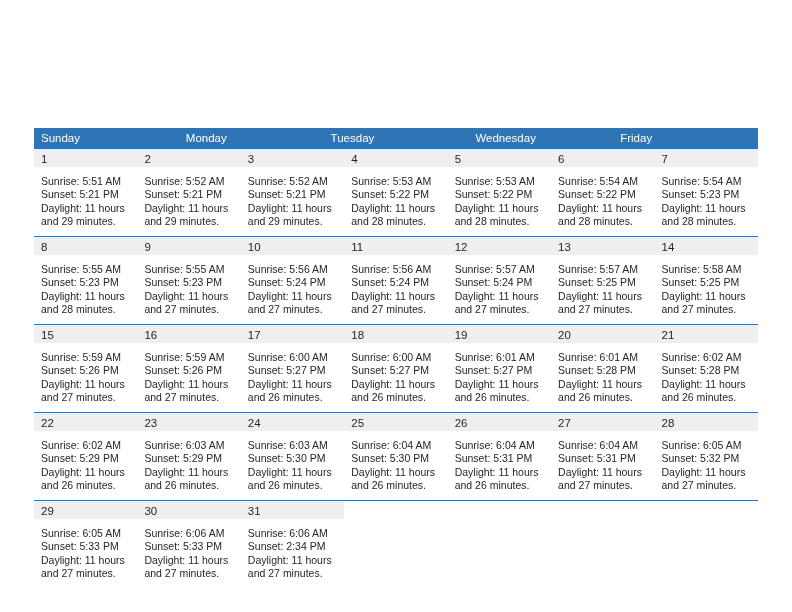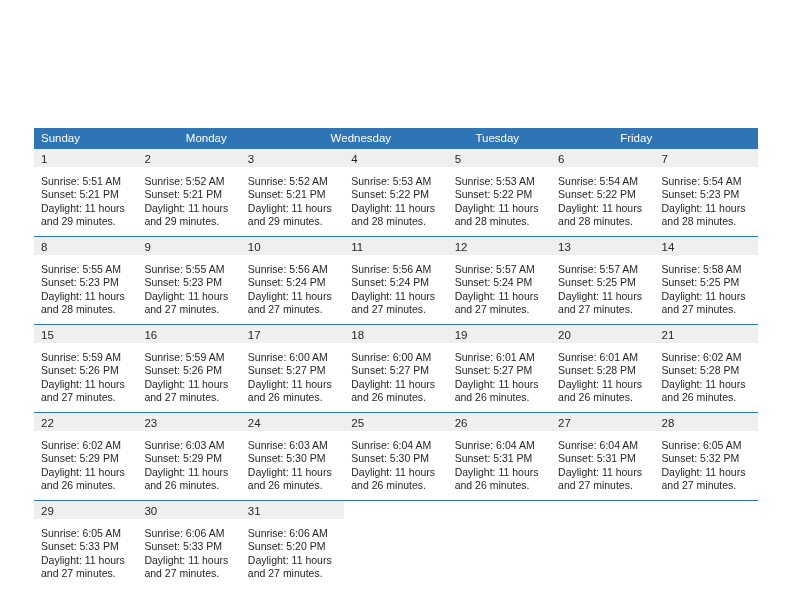--- a/index.html
+++ b/index.html
@@ -157,22 +157,22 @@
 </head>
 <body>
 
 <div class="page">
 
 
   <div class="calendar">
     <div class="weekdays" id="weekday-row">
         <div class="weekday">Sunday</div>
         <div class="weekday">Monday</div>
+        <div class="weekday">Tuesday</div>
         <div class="weekday">Wednesday</div>
-        <div class="weekday">Tuesday</div>
         <div class="weekday">Friday</div>
       </div>
     <div id="weeks-container">
         <div class="week">
           <div class="daycell">
             <div class="daynum-band"><span class="daynum">1</span></div>
             <div class="lines">
               <div class="line">Sunrise: 5:51 AM</div>
               <div class="line">Sunset: 5:21 PM</div>
               <div class="line">Daylight: 11 hours</div>
@@ -445,21 +445,21 @@
               <div class="line">Sunrise: 6:06 AM</div>
               <div class="line">Sunset: 5:33 PM</div>
               <div class="line">Daylight: 11 hours</div>
               <div class="line">and 27 minutes.</div>
             </div>
           </div>
           <div class="daycell">
             <div class="daynum-band"><span class="daynum">31</span></div>
             <div class="lines">
               <div class="line">Sunrise: 6:06 AM</div>
-              <div class="line">Sunset: 5:20 PM</div>
+              <div class="line">Sunset: 2:34 PM</div>
               <div class="line">Daylight: 11 hours</div>
               <div class="line">and 27 minutes.</div>
             </div>
           </div>
           <div class="daycell empty">
             <div class="daynum-band"><span class="daynum"></span></div>
             <div class="lines">
               <div class="line"></div>
               <div class="line"></div>
               <div class="line"></div>

